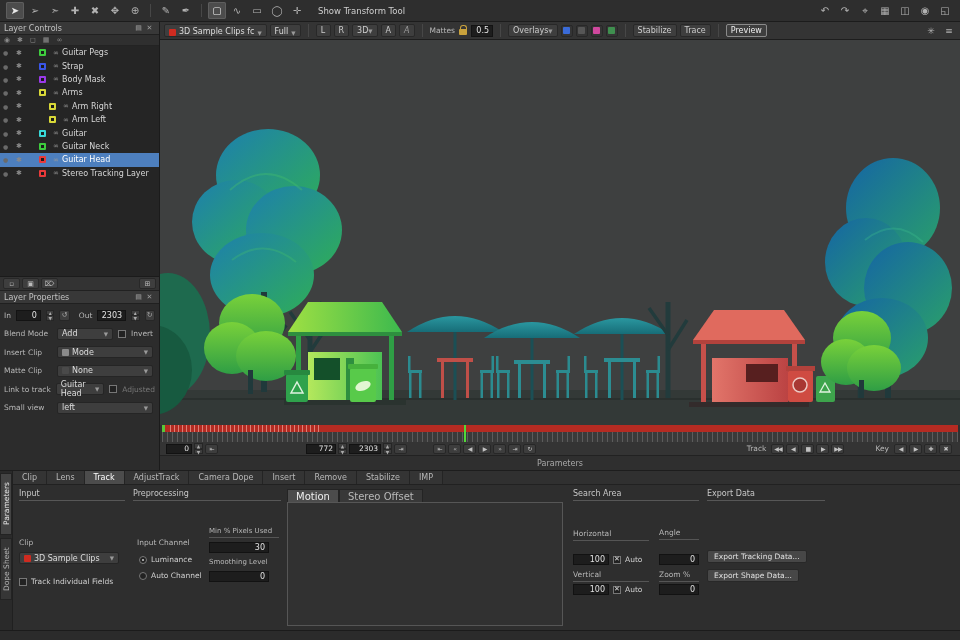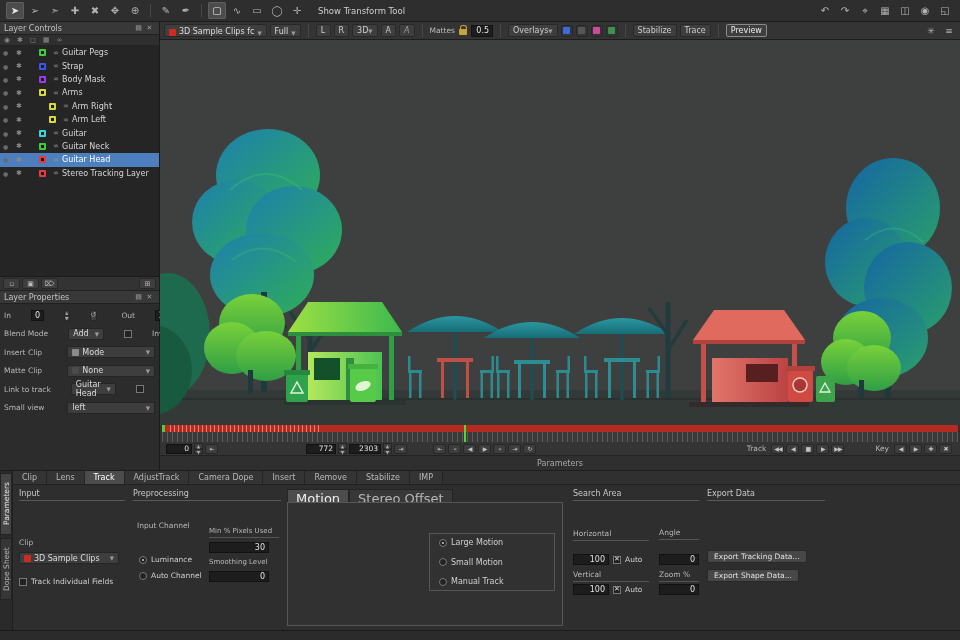--- a/index.html
+++ b/index.html
@@ -46,21 +46,21 @@
   .lr-dot{color:#6a6a6a;font-size:6px;width:13px}
   .lr-gear{color:#8a8a8a;font-size:7px;width:13px}
   .lr-lock{width:10px}
   .lr-chip{width:7px;height:7px;border:2px solid #888;background:#1c1c1c;border-radius:1px;margin-right:4px}
   .lr-link{font-size:7px;color:#9a9a9a;width:12px;text-align:center}
   .layer-row.child .lr-chip{margin-left:10px}
   .mini-bar{height:14px;display:flex;align-items:center;gap:2px;padding:0 3px;background:#333;border-bottom:1px solid #212121;flex:0 0 auto}
   .mini-btn{width:17px;height:11px;background:#3e3e3e;border:1px solid #282828;border-radius:2px;font-size:7px;color:#bbb;display:flex;align-items:center;justify-content:center}
   .mini-sp{flex:1}
   .props{padding:4px 4px;display:flex;flex-direction:column;gap:4.5px}
-  .prow{display:flex;align-items:center;gap:20px;height:14px}
+  .prow{display:flex;align-items:center;gap:5px;height:14px}
   .plabel{font-size:7.5px;color:#b8b8b8;white-space:nowrap}
   .pfield{background:#1d1d1d;border:1px solid #131313;color:#e2e2e2;height:11px;display:flex;align-items:center;justify-content:flex-end;padding:0 3px;font-size:8px}
   .spin{display:flex;flex-direction:column;width:9px}
   .spin span{height:5.5px;font-size:4.5px;line-height:5px;text-align:center;color:#aaa;background:#3e3e3e;border:1px solid #262626}
   .picon{width:11px;height:11px;background:#3e3e3e;border:1px solid #262626;border-radius:2px;font-size:7px;color:#aaa;display:flex;align-items:center;justify-content:center}
   .psel{display:flex;align-items:center;background:#3e3e3e;border:1px solid #252525;border-radius:2px;height:12px;padding:0 4px;font-size:8px;color:#ddd;gap:3px}
   .psel .sp{flex:1}
   .cb{width:8px;height:8px;border:1px solid #777;background:#222;display:inline-flex;align-items:center;justify-content:center;font-size:7px;color:#ddd;flex:0 0 auto}
   .cb.checked::after{content:"✕";line-height:1}
   .radio{width:8px;height:8px;border:1px solid #777;border-radius:50%;background:#222;position:relative;flex:0 0 auto}
@@ -95,21 +95,21 @@
   .bp-tab{padding:0 9px;display:flex;align-items:center;font-size:8px;color:#b8b8b8;border-right:1px solid #242424;background:#343434}
   .bp-tab.active{background:#4c4c4c;color:#fff}
   .bp-body{position:relative;flex:1;background:#2e2e2e}
   .section{position:absolute;top:4px}
   .sec-title{font-size:8px;color:#c8c8c8;padding-bottom:2px;border-bottom:1px solid #575757;margin-bottom:4px}
   .abs{position:absolute}
   .flabel{font-size:7.5px;color:#b8b8b8;white-space:nowrap}
   .ulabel{border-bottom:1px solid #555;padding-bottom:2px}
   .bfield{background:#1d1d1d;border:1px solid #121212;color:#e0e0e0;height:11px;display:flex;align-items:center;justify-content:flex-end;padding:0 3px;font-size:8px}
   .cbrow{display:flex;gap:4px;align-items:center;font-size:8px;color:#d0d0d0;white-space:nowrap}
-  .mtab{padding:1px 8px;font-size:13px;background:#383838;border:1px solid #242424;color:#b8b8b8}
+  .mtab{padding:1px 8px;font-size:10px;background:#383838;border:1px solid #242424;color:#b8b8b8}
   .mtab.active{background:#4c4c4c;color:#eee}
   .mbox{position:absolute;top:13px;left:0;right:0;height:124px;border:1px solid #565656;background:#313131}
   .cbbox{position:absolute;top:32px;left:4px;width:128px;height:84px;border:1px solid #565656;padding:4px 7px;display:flex;flex-direction:column;justify-content:space-between}
   .rdbox{position:absolute;top:44px;left:142px;width:126px;height:58px;border:1px solid #565656;padding:4px 9px;display:flex;flex-direction:column;justify-content:space-between}
   .exp-btn{position:absolute;height:13px;background:#474747;border:1px solid #282828;border-radius:2px;font-size:7.5px;color:#e0e0e0;padding:0 6px;display:flex;align-items:center;white-space:nowrap}
   .status-bar{height:10px;background:#2b2b2b;border-top:1px solid #1b1b1b;flex:0 0 auto}
 </style>
 </head>
 <body>
 
@@ -640,55 +640,41 @@
             </span>
           </div>
           <div class="abs cbrow dim" style="top:88px">
             <span class="cb dim"></span>
             <span style="font-size:7.5px">Track Individual Fields</span>
           </div>
         </div>
 
         <div class="section" style="left:120px;width:148px">
           <div class="sec-title">Preprocessing</div>
-          <div class="abs flabel" style="top:32px;left:4px">Input Channel</div>
+          <div class="abs flabel" style="top:49px;left:4px">Input Channel</div>
           <div class="abs cbrow" style="top:66px;left:6px">
             <span class="radio checked"></span>
             <span style="font-size:7.5px">Luminance</span>
           </div>
           <div class="abs cbrow" style="top:82px;left:6px">
             <span class="radio"></span>
             <span style="font-size:7.5px">Auto Channel</span>
           </div>
           <div class="abs flabel ulabel" style="top:38px;left:76px;width:70px;font-size:7px">Min % Pixels Used</div>
           <div class="abs bfield" style="top:53px;left:76px;width:60px">30</div>
           <div class="abs flabel" style="top:69px;left:76px;font-size:7px">Smoothing Level</div>
           <div class="abs bfield" style="top:82px;left:76px;width:60px">0</div>
         </div>
 
         <div class="section" style="left:274px;width:276px;height:140px">
           <div style="display:flex">
             <span class="mtab active">Motion</span>
             <span class="mtab">Stereo Offset</span>
           </div>
           <div class="mbox"></div>
-          <div class="rdbox">
-            <div class="cbrow">
-                <span class="radio checked"></span>
-                <span>Large Motion</span>
-              </div>
-            <div class="cbrow">
-                <span class="radio"></span>
-                <span>Small Motion</span>
-              </div>
-            <div class="cbrow">
-                <span class="radio"></span>
-                <span>Manual Track</span>
-              </div>
-          </div>
         </div>
 
         <div class="section" style="left:560px;width:126px">
           <div class="sec-title">Search Area</div>
           <div class="abs flabel ulabel" style="top:40px;left:0;width:76px">Horizontal</div>
           <div class="abs cbrow" style="top:65px;left:0">
             <span class="bfield" style="width:36px">100</span>
             <span class="cb checked"></span>
             <span style="font-size:7.5px">Auto</span>
           </div>

